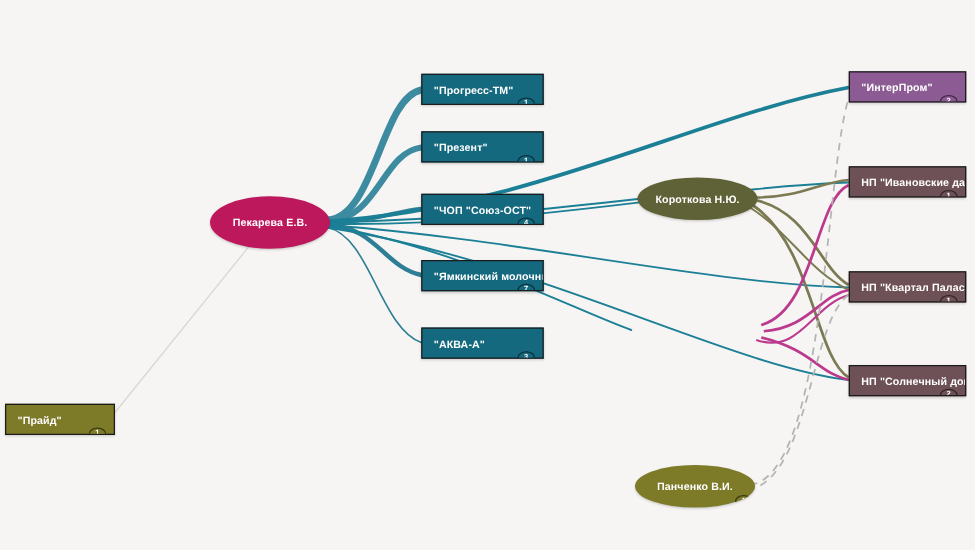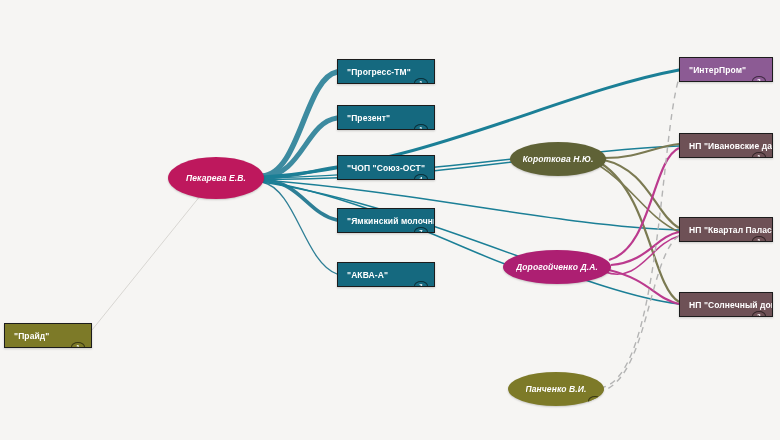--- a/index.html
+++ b/index.html
@@ -37,21 +37,20 @@
   .node.rect {
     border: 1px solid #1c1c1c;
     padding-left: 9px;
     box-shadow: 0 1px 2px rgba(0,0,0,0.18);
   }
   .node.ellipse {
     border-radius: 50%;
     justify-content: center;
     padding-left: 0;
     box-shadow: 0 1px 2px rgba(0,0,0,0.18);
-    font-style: italic;
   }
   .node .label {
     display: block;
     overflow: hidden;
     text-overflow: clip;
     white-space: nowrap;
   }
   .badge {
     position: absolute;
     border-radius: 50%;
@@ -128,23 +127,20 @@
 
   <div class="node rect" style="left:337px; top:262px; width:98px; height:25px; background:#15697f;">
     <span class="label">"АКВА-А"</span>
     <span class="badge" style="right:6px; bottom:-5px; width:14px; height:10px; background:#15697f;">3</span>
   </div>
 
   <div class="node ellipse" style="left:510px; top:142px; width:96px; height:34px; background:#5f6236;">
     <span class="label">Короткова Н.Ю.</span>
   </div>
 
-  <div class="node ellipse" style="left:503px; top:250px; width:108px; height:34px; background:#ad1f72;">
-    <span class="label">Дорогойченко Д.А.</span>
-  </div>
 
   <div class="node ellipse" style="left:508px; top:372px; width:96px; height:34px; background:#7d7a28;">
     <span class="label">Панченко В.И.</span>
     <span class="badge" style="right:2px; bottom:0px; width:14px; height:10px; background:#7d7a28;">1</span>
   </div>
 
   <div class="node rect" style="left:679px; top:57px; width:94px; height:25px; background:#8c5b94;">
     <span class="label">"ИнтерПром"</span>
     <span class="badge" style="right:6px; bottom:-5px; width:14px; height:10px; background:#8c5b94;">2</span>
   </div>

